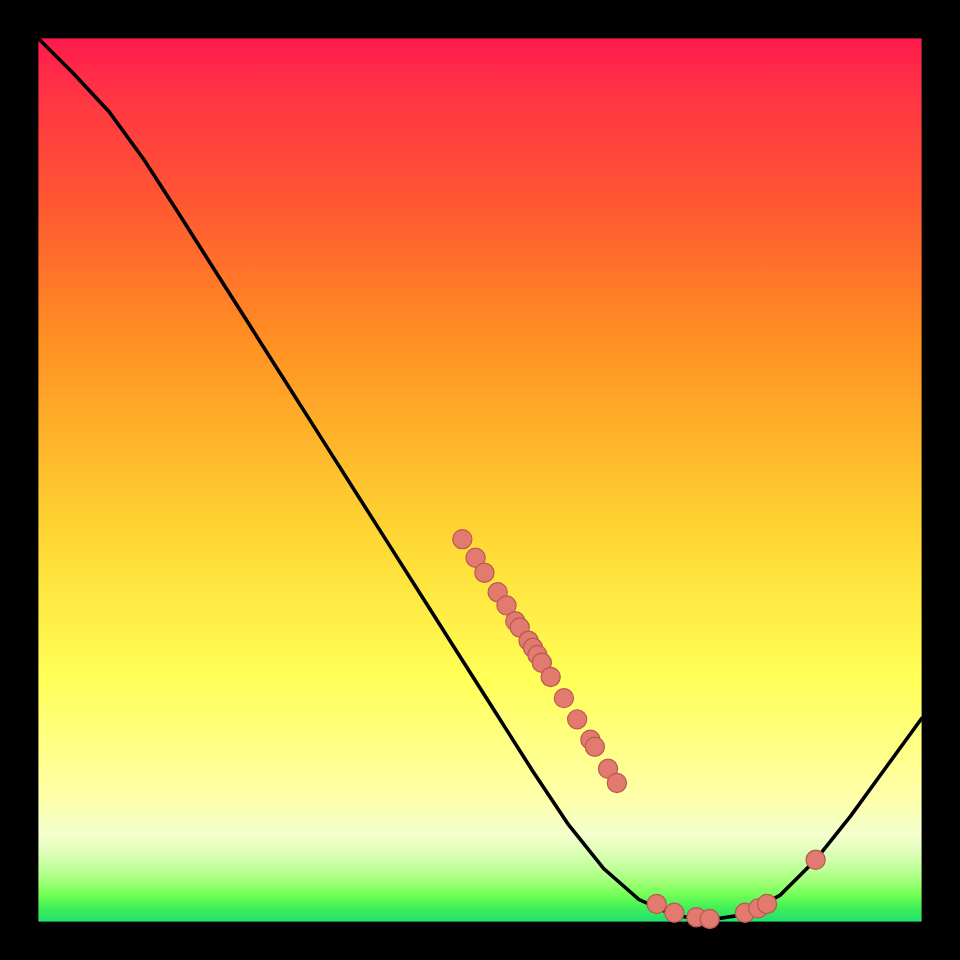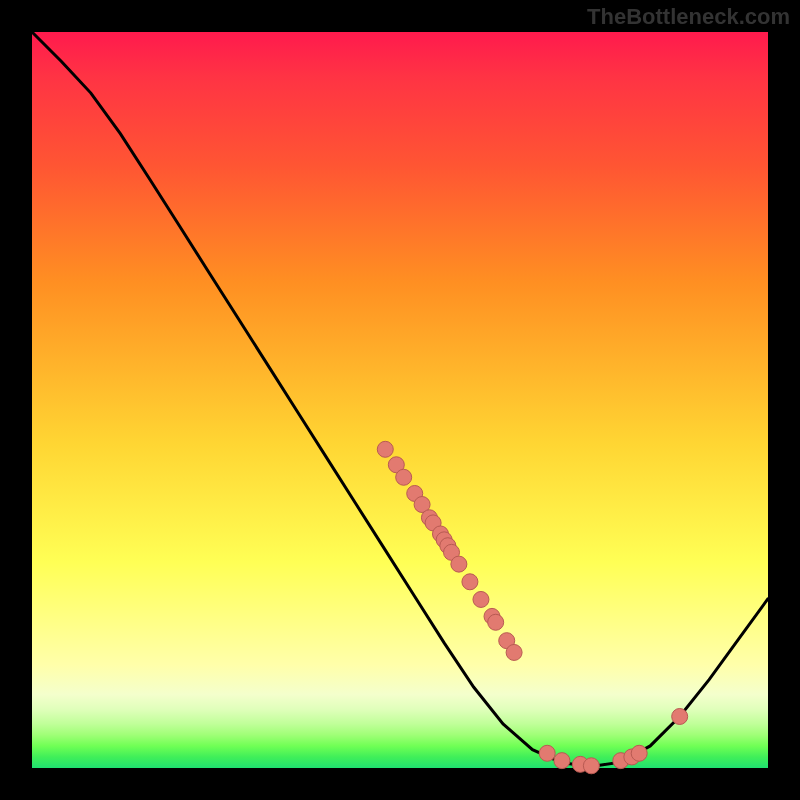--- a/index.html
+++ b/index.html
@@ -54,21 +54,20 @@
     top: 0;
     width: 736px;
     height: 736px;
     overflow: visible;
   }
 </style>
 </head>
 <body>
 
 <div class="container">
-  <div class="watermark">TheBottleneck.com</div>
   <div class="plot-area">
     <svg class="curve" viewBox="0 0 736 736">
       <path id="curve-path" fill="none" stroke="#000000" stroke-width="3" stroke-linecap="round" d="M0.00 0.00 L29.44 29.44 L58.88 61.09 L88.32 101.57 L117.76 147.20 L147.20 193.57 L176.64 239.94 L206.08 286.30 L235.52 332.67 L264.96 379.04 L294.40 425.41 L323.84 471.78 L353.28 518.14 L382.72 564.51 L412.16 610.88 L441.60 655.04 L471.04 691.84 L500.48 717.60 L529.92 730.85 L559.36 734.53 L588.80 730.11 L618.24 713.92 L647.68 684.48 L677.12 647.68 L706.56 607.20 L736.00 566.72 "></path>
       <g id="markers">
           <circle cx="353.28" cy="417.31" r="8" fill="#e27a70" stroke="#b85a52" stroke-width="1"></circle>
           <circle cx="364.32" cy="432.77" r="8" fill="#e27a70" stroke="#b85a52" stroke-width="1"></circle>
           <circle cx="371.68" cy="445.28" r="8" fill="#e27a70" stroke="#b85a52" stroke-width="1"></circle>
           <circle cx="382.72" cy="461.47" r="8" fill="#e27a70" stroke="#b85a52" stroke-width="1"></circle>
           <circle cx="390.08" cy="472.51" r="8" fill="#e27a70" stroke="#b85a52" stroke-width="1"></circle>
           <circle cx="397.44" cy="485.76" r="8" fill="#e27a70" stroke="#b85a52" stroke-width="1"></circle>

